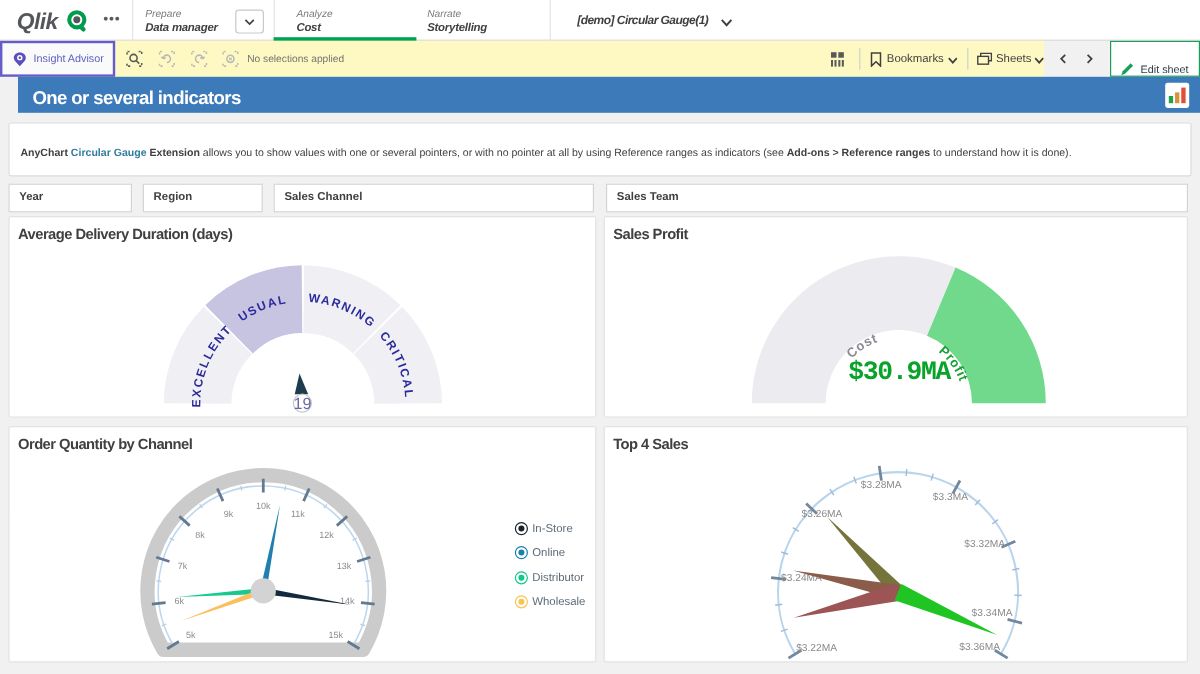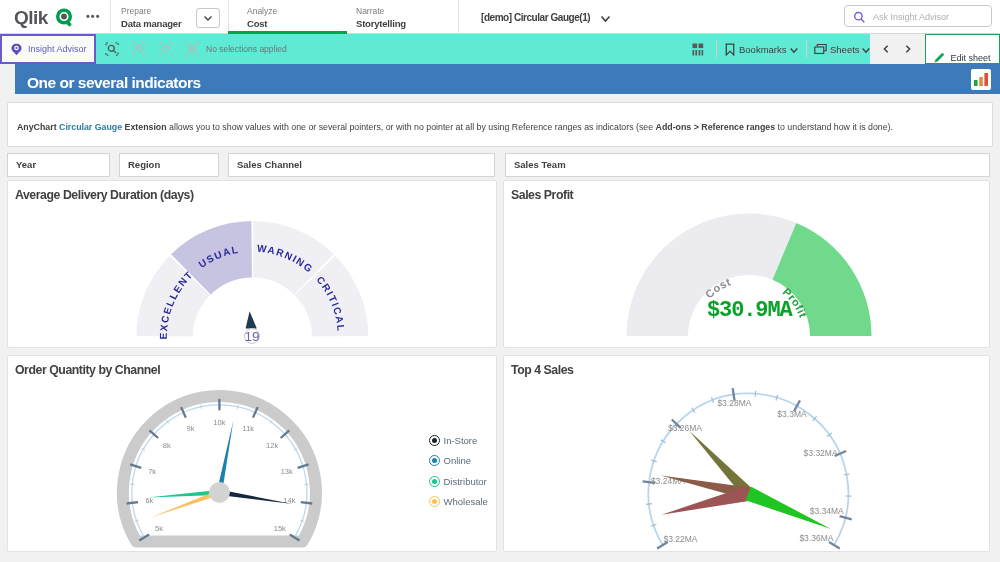--- a/index.html
+++ b/index.html
@@ -1,24 +1,24 @@
 <!DOCTYPE html>
 <html><head><meta charset="utf-8">
 <style>
 * { margin:0; padding:0; box-sizing:border-box; }
 body { width:1000px; height:562px; font-family:"Liberation Sans", sans-serif; background:#f1f1f1; overflow:hidden; position:relative; }
 .abs { position:absolute; }
-#hdr { position:absolute; left:0; top:0; width:1000px; height:34px; background:#fff; border-bottom:1px solid #d6d6d6; }
+#hdr { position:absolute; left:0; top:0; width:1000px; height:34px; background:#fff; border-bottom:1px solid #d6d6d6;font-style:italic; }
 .vsep { position:absolute; top:0; width:1px; height:34px; background:#e3e3e3; }
 .tab-s { font-size:8.5px; color:#7b7b7b; }
 .tab-b { font-size:9.5px; font-weight:bold; color:#404040; margin-top:2px; letter-spacing:-0.2px; }
 #greenline { position:absolute; left:228px; top:31px; width:119px; height:3px; background:#00a352; }
 #ddbox { position:absolute; left:196px; top:8px; width:24px; height:20px; border:1px solid #c9c9c9; border-radius:3px; }
 #search { position:absolute; left:844px; top:5px; width:148px; height:22px; border:1px solid #c9c9c9; border-radius:4px; background:#fff; }
-#tbar { position:absolute; left:0; top:34px; width:870px; height:30px; background:#5eead4; }
+#tbar { position:absolute; left:0; top:34px; width:870px; height:30px; background:#fef9c3; }
 #iabtn { position:absolute; left:0px; top:0px; width:96px; height:30px; background:#fafafa; border:2px solid #655cc8; display:flex; align-items:center; white-space:nowrap; }
 .tbtxt { font-size:9.5px; color:#404040; }
 .tbsep { position:absolute; top:6px; width:1px; height:18px; background:#d0d0d0; }
 #editbtn { position:absolute; left:925px; top:0px; width:75px; height:30px; background:#fff; border:1px solid #1a9e5a; display:flex; align-items:flex-end; justify-content:center; white-space:nowrap; }
 #bluebar { position:absolute; left:15px; top:64px; width:1000px; height:30px; background:#3d7ab9; }
 #bluebar .t { position:absolute; left:12px; top:10px; font-size:15.5px; font-weight:bold; color:#fff; letter-spacing:-0.5px; }
 #chartico { position:absolute; left:956px; top:4.5px; width:20px; height:21px; background:#fff; border-radius:2px; }
 #desc { position:absolute; left:7px; top:102px; width:986px; height:45px; background:#fff; border:1px solid #dcdcdc; border-radius:2px; font-size:8.8px; letter-spacing:0px; color:#404040; padding:19px 9px; white-space:nowrap; }
 .filter { position:absolute; top:153px; height:24px; background:#fff; border:1px solid #d4d4d4; font-size:9.5px; font-weight:bold; color:#404040; line-height:22px; padding-left:8px; }
 .panel { position:absolute; background:#fff; border:1px solid #e2e2e2; border-radius:2px; }
@@ -53,27 +53,20 @@
     </div>
   <div id="greenline"></div>
   <div class="abs" style="left:356px;top:6px;">
       <div class="tab-s">Narrate</div>
       <div class="tab-b">Storytelling</div>
     </div>
   <div class="abs" style="left:481px;top:12px;font-size:10px;font-weight:bold;color:#404040;letter-spacing:-0.45px;">[demo] Circular Gauge(1)</div>
   <svg class="abs" style="left:600px;top:13.5px;" width="11" height="10" viewBox="0 0 11 10">
       <path d="M1.5 2.5 L5.5 7 L9.5 2.5" fill="none" stroke="#404040" stroke-width="1.6"></path>
     </svg>
-  <div id="search">
-    <svg class="abs" style="left:8px;top:4.5px;" width="13" height="13" viewBox="0 0 13 13">
-        <circle cx="5.4" cy="5.2" r="3.7" fill="none" stroke="#6e62d8" stroke-width="1.4"></circle>
-        <line x1="8" y1="8" x2="11.3" y2="11.3" stroke="#6e62d8" stroke-width="1.4"></line>
-      </svg>
-    <div class="abs" style="left:28px;top:6px;font-size:9px;color:#aeaeae;">Ask Insight Advisor</div>
-  </div>
 </div>
 <div id="tbar">
   <div id="iabtn">
     <svg style="margin-left:8px;" width="13" height="13" viewBox="0 0 14 15">
         <path d="M7 0.8 C3.5 0.8 1.2 3.2 1.2 6 C1.2 8.1 2.6 9.5 3.7 10.5 L7 14.2 L10.3 10.5 C11.4 9.5 12.8 8.1 12.8 6 C12.8 3.2 10.5 0.8 7 0.8 Z" fill="#5b4fc0"></path>
         <circle cx="7" cy="5.8" r="2.6" fill="#fff"></circle>
         <circle cx="7" cy="5.8" r="1.2" fill="#5b4fc0"></circle>
       </svg>
     <span style="margin-left:5px;font-size:9px;color:#5a5fbf;">Insight Advisor</span>
   </div>

